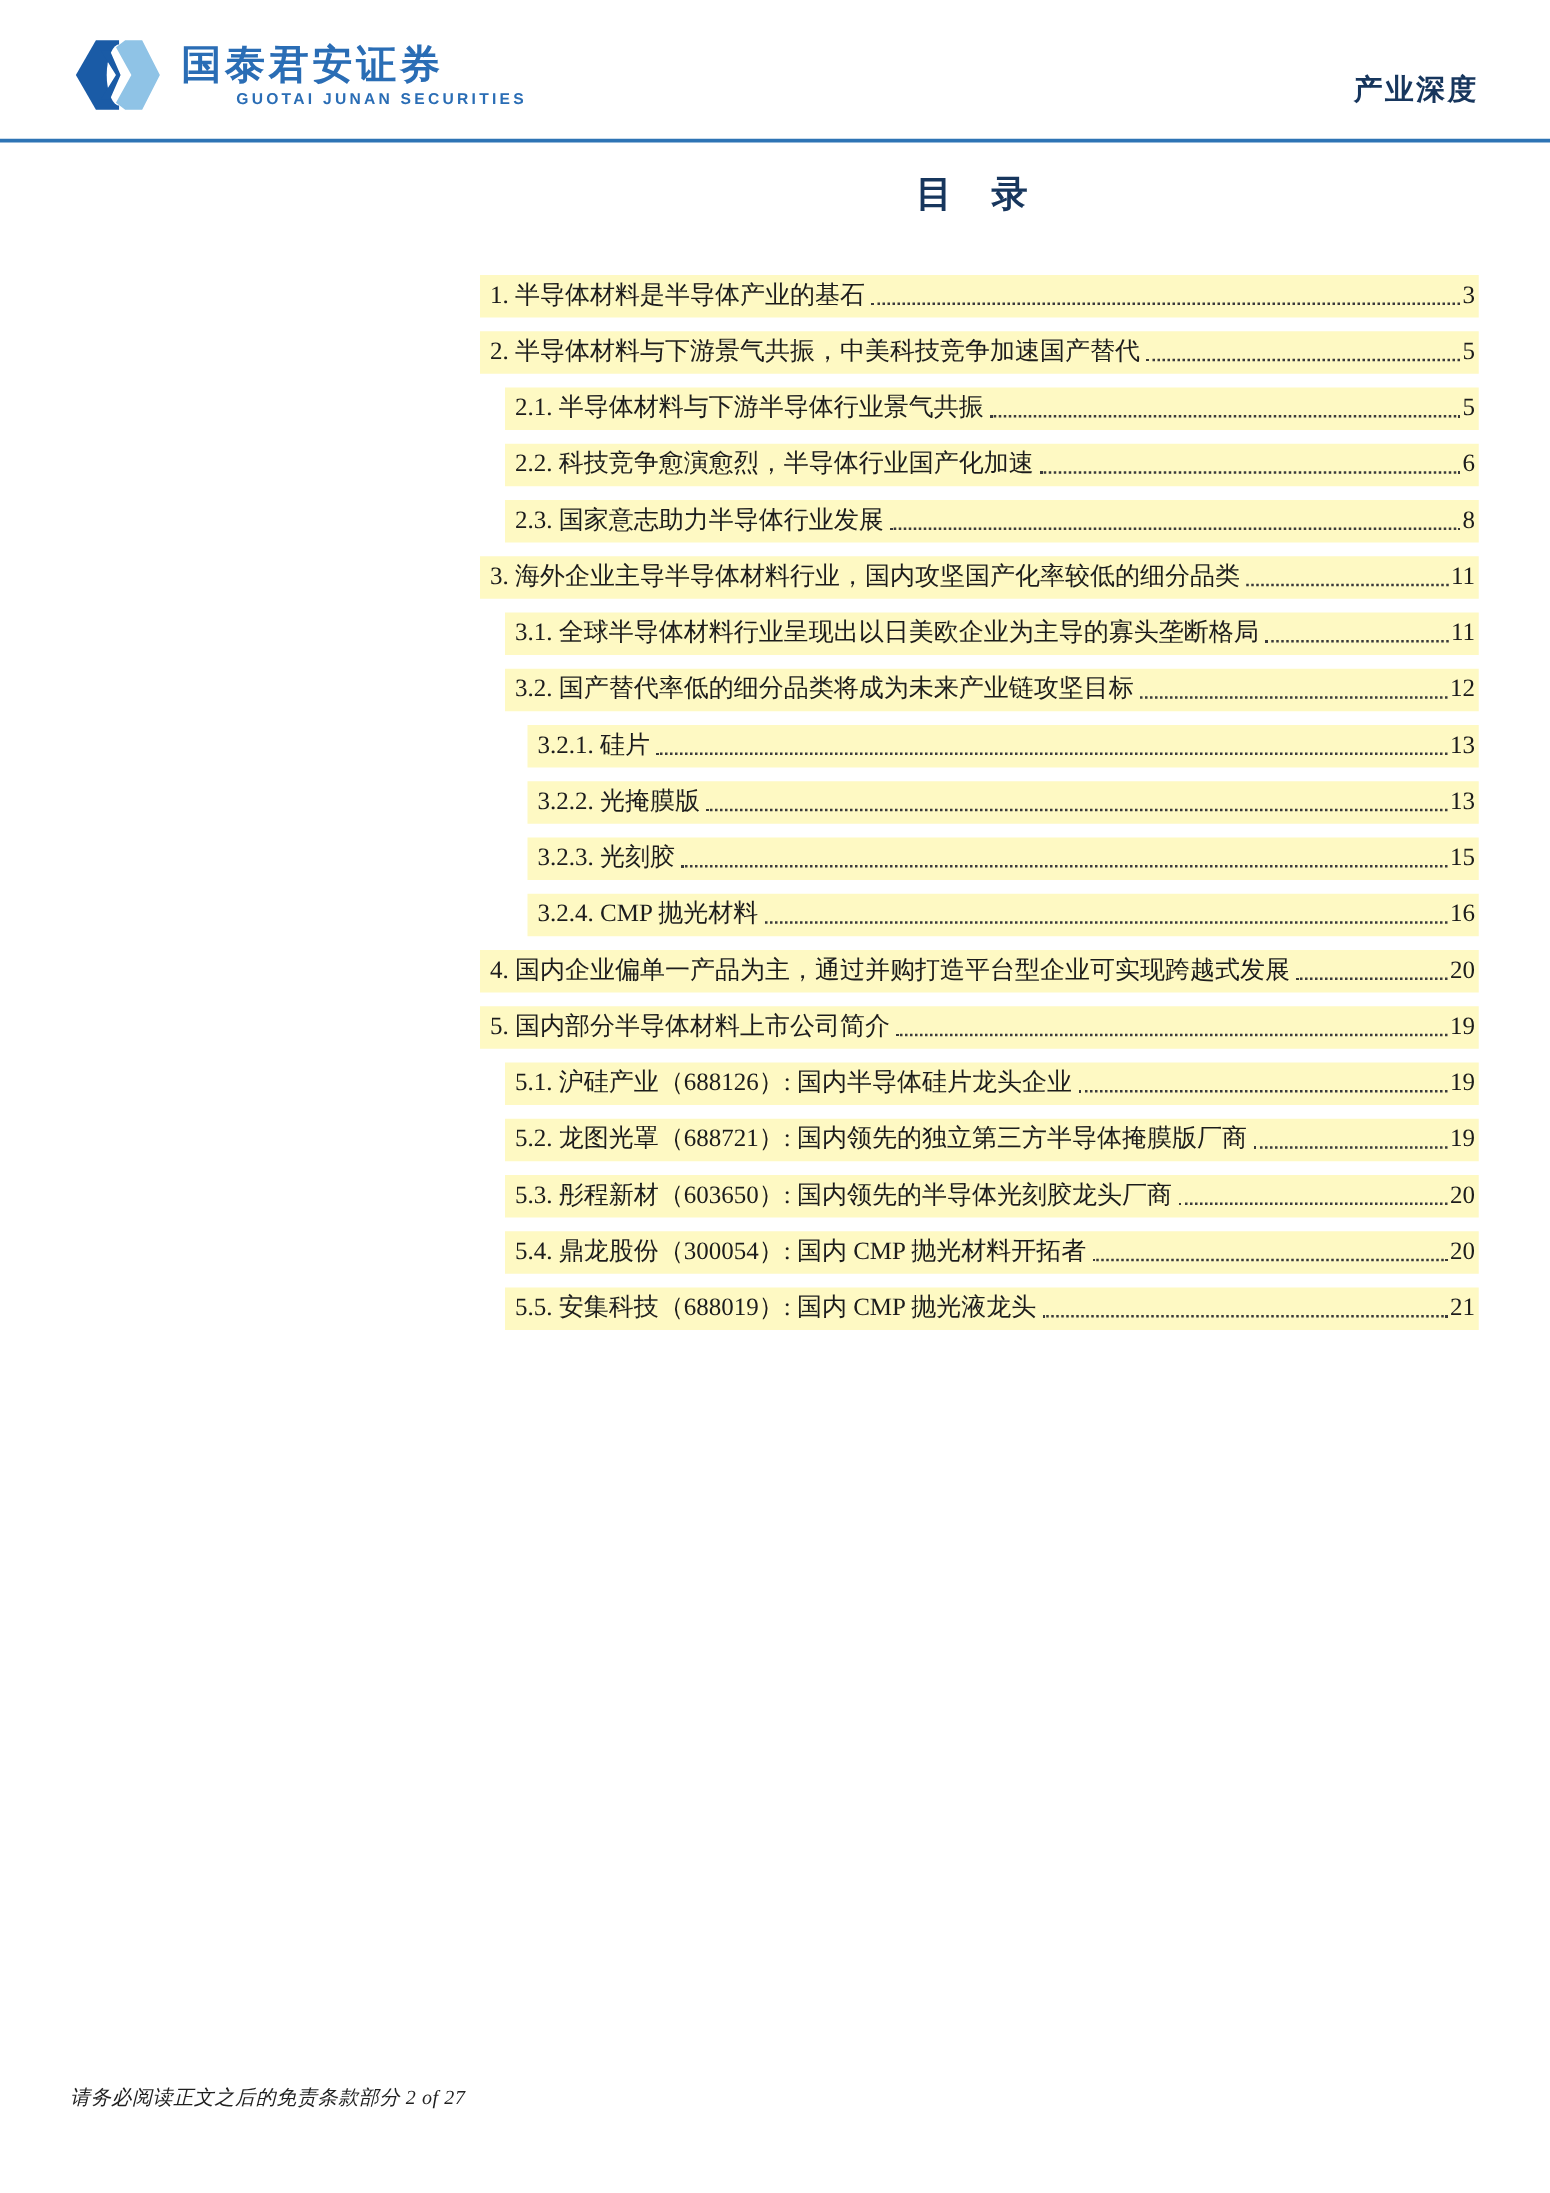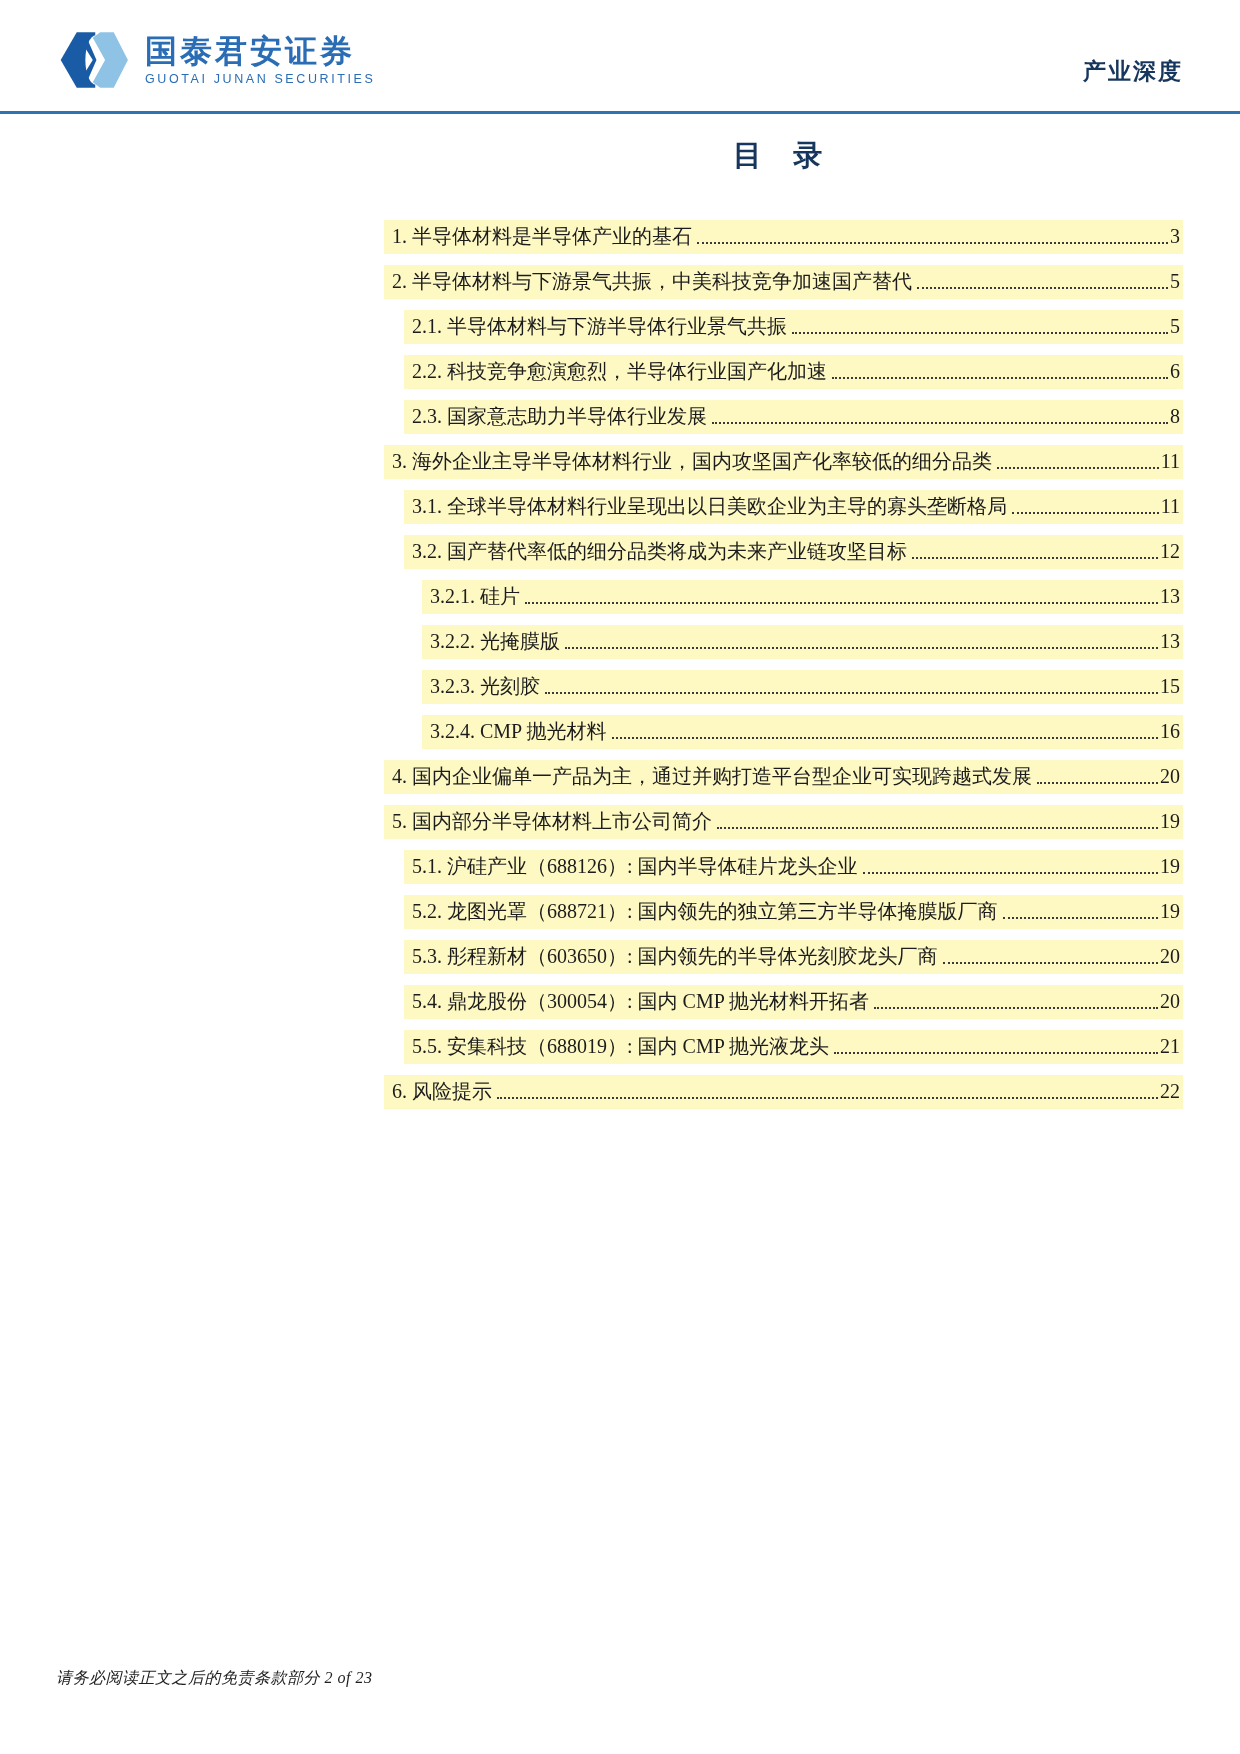--- a/index.html
+++ b/index.html
@@ -18,22 +18,22 @@
   .brand { position: absolute; top: 28px; left: 57px; display: flex; align-items: center; }
   .brand-logo { width: 74px; height: 64px; flex: 0 0 auto; }
   .brand-text { margin-left: 14px; }
   .brand-name {
     font-family: "Liberation Sans", sans-serif;
     font-size: 32px; font-weight: bold;
     color: var(--brand-blue); letter-spacing: 3px; line-height: 1.1;
   }
   .brand-sub {
     font-family: "Liberation Sans", sans-serif;
-    font-size: 12.5px; font-weight: normal;
-    color: var(--brand-blue); letter-spacing: 2.6px; margin-top: 3px;
+    font-size: 12.5px; font-weight: bold;
+    color: var(--brand-blue); letter-spacing: 2.6px; margin-top: 3px; margin-left: 44px;
   }
   .category {
     position: absolute; top: 56px; right: 57px;
     font-size: 23px; font-weight: bold; color: var(--navy);
     letter-spacing: 2px;
   }
   .header-rule {
     position: absolute; top: 111px; left: 0;
     width: 100%; height: 3px; background: var(--accent-blue);
   }
@@ -207,22 +207,17 @@
       <span class="toc-leader"></span>
       <span class="toc-page">20</span>
     </div>
 
     <div class="toc-row lvl2">
       <span class="toc-text">5.5. 安集科技（688019）: 国内 CMP 抛光液龙头</span>
       <span class="toc-leader"></span>
       <span class="toc-page">21</span>
     </div>
 
-    <div class="toc-row lvl1">
-      <span class="toc-text">6. 风险提示</span>
-      <span class="toc-leader"></span>
-      <span class="toc-page">22</span>
-    </div>
   </div>
 
-  <div class="footer">请务必阅读正文之后的免责条款部分 2 of 23</div>
+  <div class="footer">请务必阅读正文之后的免责条款部分 2 of 27</div>
 
 </div>
 
 </body></html>

